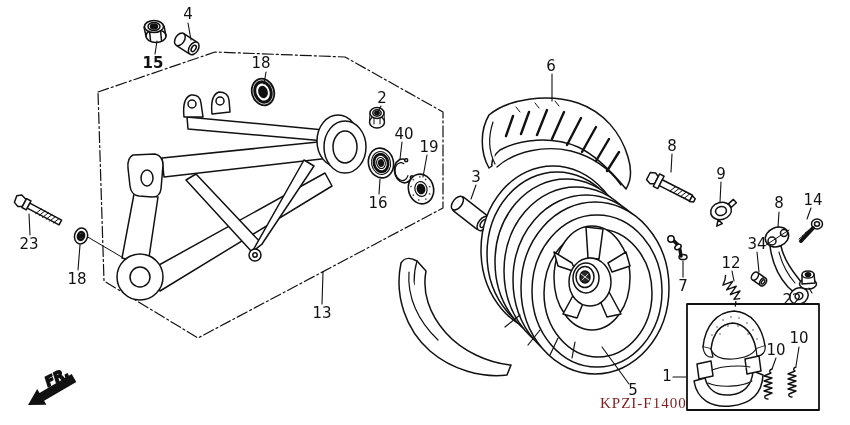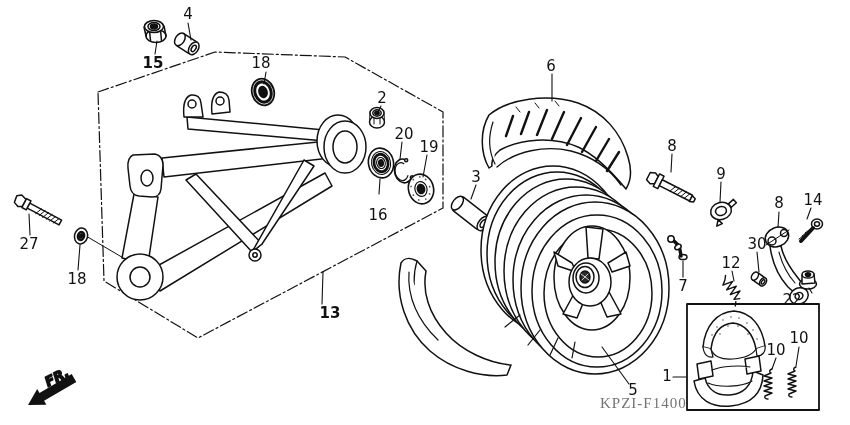--- a/index.html
+++ b/index.html
@@ -2,21 +2,21 @@
 <html><head>
 <meta charset="utf-8">
 <style>
   html,body{margin:0;padding:0;background:#fff;}
   .stage{position:relative;width:850px;height:425px;background:#ffffff;overflow:hidden;
          font-family:"DejaVu Sans",sans-serif;}
   .art{position:absolute;left:0;top:0;}
   .labels{position:absolute;left:0;top:0;width:100%;height:100%;pointer-events:none;}
   .callout{position:absolute;transform:translate(-50%,-50%);font-size:15px;font-weight:500;
            color:#111;letter-spacing:0px;line-height:1;}
-  .code{position:absolute;font-family:"Liberation Serif",serif;font-size:15px;color:#737373;
+  .code{position:absolute;font-family:"Liberation Serif",serif;font-size:15px;color:#7f1d1d;
         letter-spacing:1px;}
   .frtext{font-family:"DejaVu Sans",sans-serif;font-weight:bold;font-style:italic;
           font-size:13.5px;fill:#111;}
   svg *{vector-effect:non-scaling-stroke;}
 </style>
 </head>
 <body>
 
 <div class="stage">
 
@@ -328,33 +328,33 @@
         <line x1="799" y1="347" x2="796" y2="366"></line>
         <line x1="629" y1="384" x2="602" y2="347"></line>
       </g>
 </svg>
 
 <div class="labels" id="label-layer">
       <div class="callout" style="left: 188px; top: 14px;">4</div>
       <div class="callout" style="left: 153px; top: 63px; font-weight: bold;">15</div>
       <div class="callout" style="left: 261px; top: 63px;">18</div>
       <div class="callout" style="left: 382px; top: 98px;">2</div>
-      <div class="callout" style="left: 404px; top: 134px;">20</div>
+      <div class="callout" style="left: 404px; top: 134px;">40</div>
       <div class="callout" style="left: 429px; top: 147px;">19</div>
-      <div class="callout" style="left: 378px; top: 203px; margin-top: 12px;">16</div>
+      <div class="callout" style="left: 378px; top: 203px;">16</div>
       <div class="callout" style="left: 476px; top: 177px;">3</div>
       <div class="callout" style="left: 551px; top: 66px;">6</div>
-      <div class="callout" style="left: 29px; top: 244px;">27</div>
+      <div class="callout" style="left: 29px; top: 244px;">23</div>
       <div class="callout" style="left: 77px; top: 279px;">18</div>
-      <div class="callout" style="left: 330px; top: 313px; font-weight: bold;">13</div>
+      <div class="callout" style="left: 322px; top: 313px;">13</div>
       <div class="callout" style="left: 672px; top: 146px;">8</div>
       <div class="callout" style="left: 721px; top: 174px;">9</div>
       <div class="callout" style="left: 779px; top: 203px;">8</div>
       <div class="callout" style="left: 813px; top: 200px; text-align: center;">14</div>
-      <div class="callout" style="left: 757px; top: 244px;">30</div>
+      <div class="callout" style="left: 757px; top: 244px;">34</div>
       <div class="callout" style="left: 731px; top: 263px; text-align: right;">12</div>
       <div class="callout" style="left: 792px; top: 300px;">22</div>
       <div class="callout" style="left: 683px; top: 286px;">7</div>
       <div class="callout" style="left: 667px; top: 376px;">1</div>
       <div class="callout" style="left: 776px; top: 350px;">10</div>
       <div class="callout" style="left: 799px; top: 338px;">10</div>
       <div class="callout" style="left: 633px; top: 390px;">5</div>
     </div>
 
 <div class="code" style="left:600px;top:395px;">KPZI-F1400</div>

